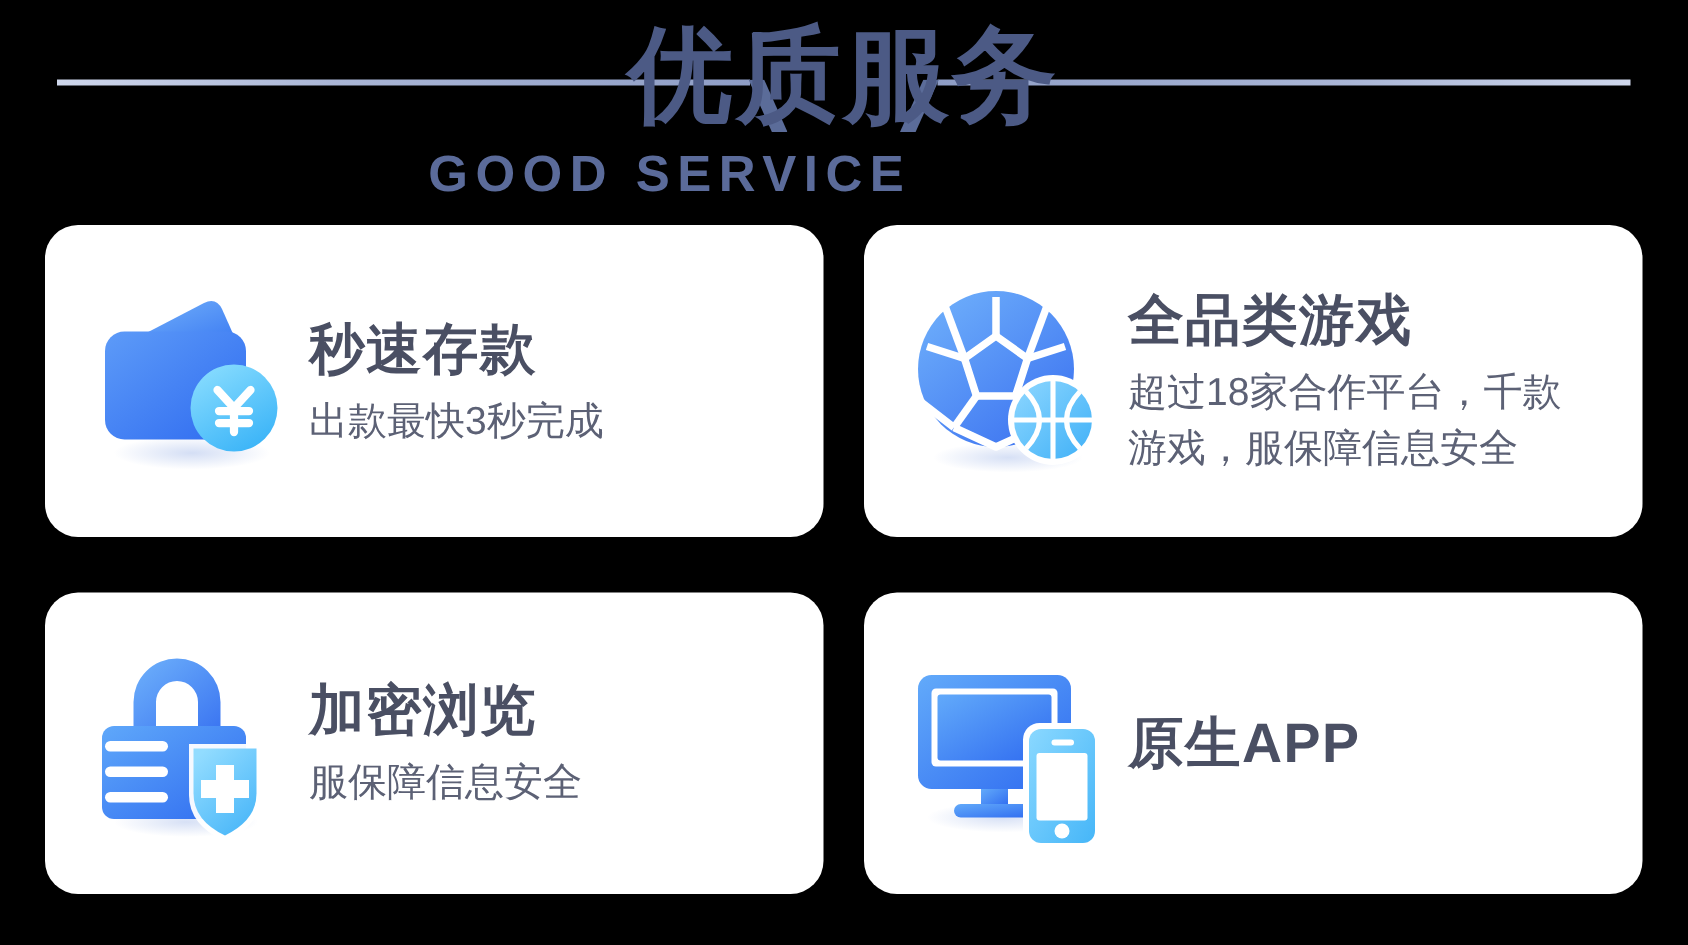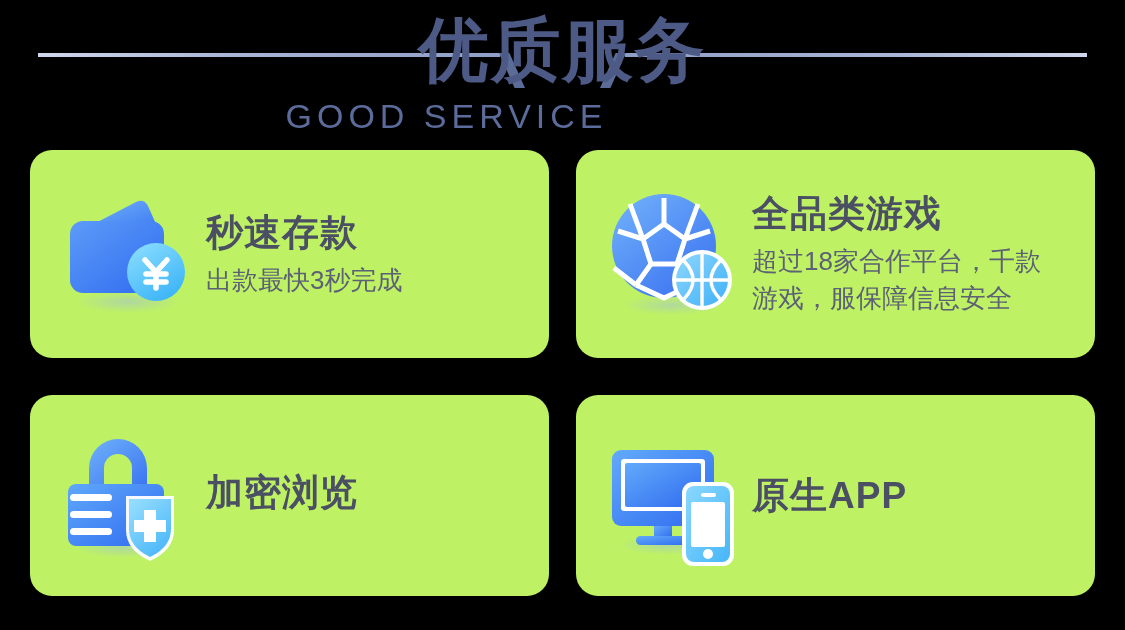--- a/index.html
+++ b/index.html
@@ -28,36 +28,36 @@
   .title-cn {
     position:absolute; top:8px; left:0; width:1125px;
     text-align:center;
     font-size:70px; font-weight:bold; letter-spacing:2px;
     color:#4c5a85;
     line-height:84px;
   }
   .title-en {
     position:absolute; top:97px; left:0; width:893px;
     text-align:center;
-    font-size:34px; font-weight:normal; letter-spacing:5px;
+    font-size:34px; font-weight:bold; letter-spacing:5px;
     color:#5b6b9a;
     line-height:38px;
   }
 
   
   .grid {
     position:absolute; top:150px; left:30px;
     width:1065px; height:446px;
     display:grid;
     grid-template-columns:519px 519px;
     grid-template-rows:208px 201px;
     column-gap:27px; row-gap:37px;
   }
   .card {
-    background:#bef264;
+    background:#ffffff;
     border-radius:22px;
     display:flex;
     align-items:center;
     padding:0 18px 0 26px;
     overflow:hidden;
   }
   .card-icon {
     flex:0 0 auto;
     width:140px; height:140px;
     position:relative;
@@ -216,20 +216,21 @@
             <rect x="14" y="102" width="42" height="7" rx="3.5"></rect>
           </g>
           <path d="M70 70 L118 70 L118 104 Q118 124 94 135 Q70 124 70 104 Z" fill="#ffffff" opacity="0.95"></path>
           <path d="M73 73 L115 73 L115 103 Q115 121 94 131 Q73 121 73 103 Z" fill="url(#lg3)"></path>
           <path d="M88 84 L100 84 L100 94 L110 94 L110 106 L100 106 L100 116 L88 116 L88 106 L78 106 L78 94 L88 94 Z" fill="#ffffff"></path>
         </svg>
       </div>
       <div class="card-text">
         <div class="card-title">加密浏览</div>
         <div class="card-desc">
+          <span class="ln">服保障信息安全</span>
         </div>
       </div>
     </div>
 
     <div class="card">
       <div class="card-icon">
         <svg viewBox="0 0 140 140" width="140" height="140">
           <defs>
             <linearGradient id="mg1" x1="0" y1="0" x2="1" y2="1">
               <stop offset="0" stop-color="#62aafa"></stop>

